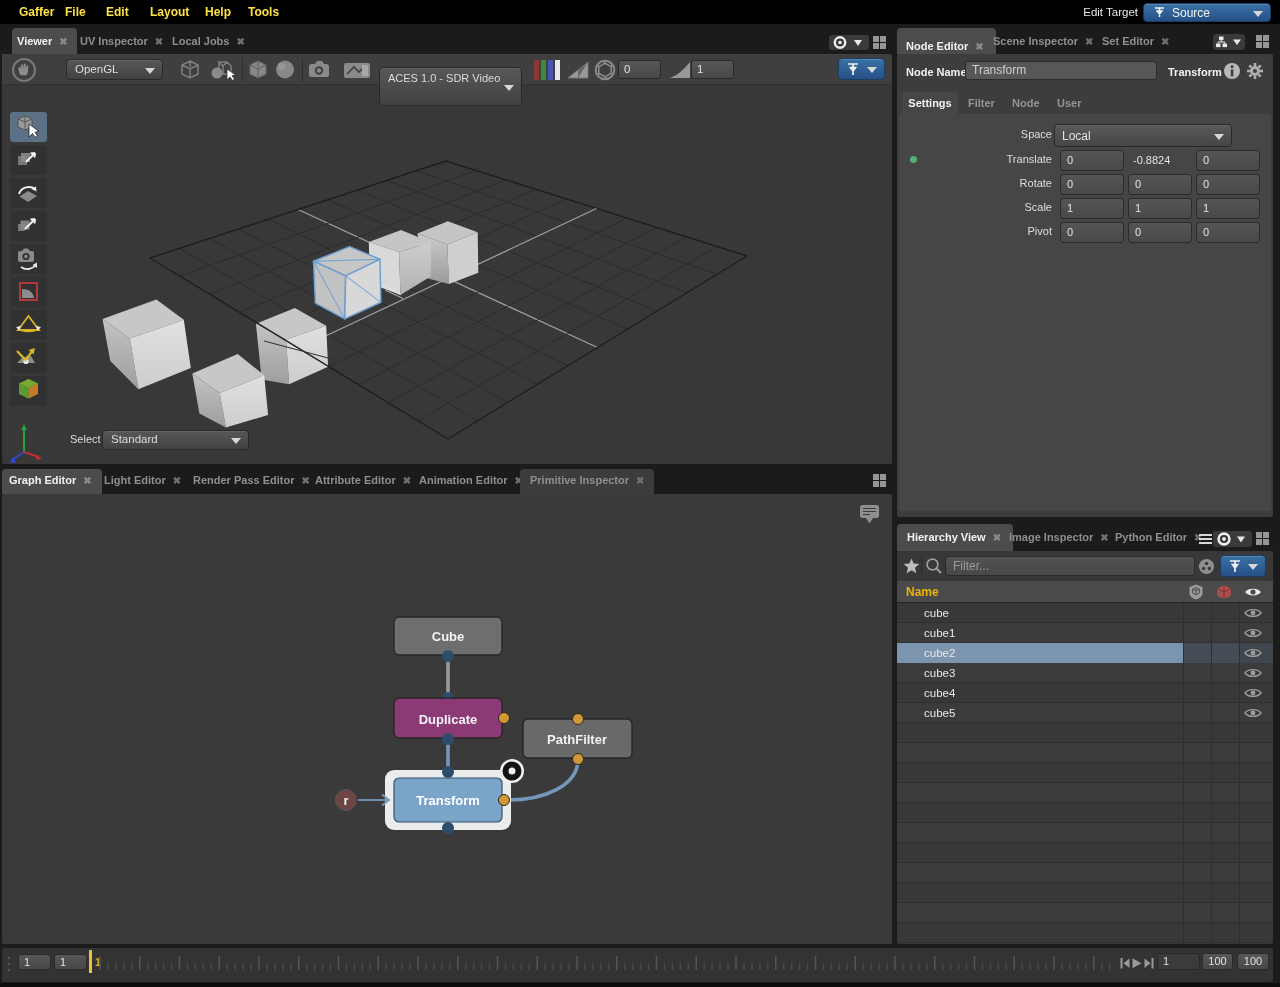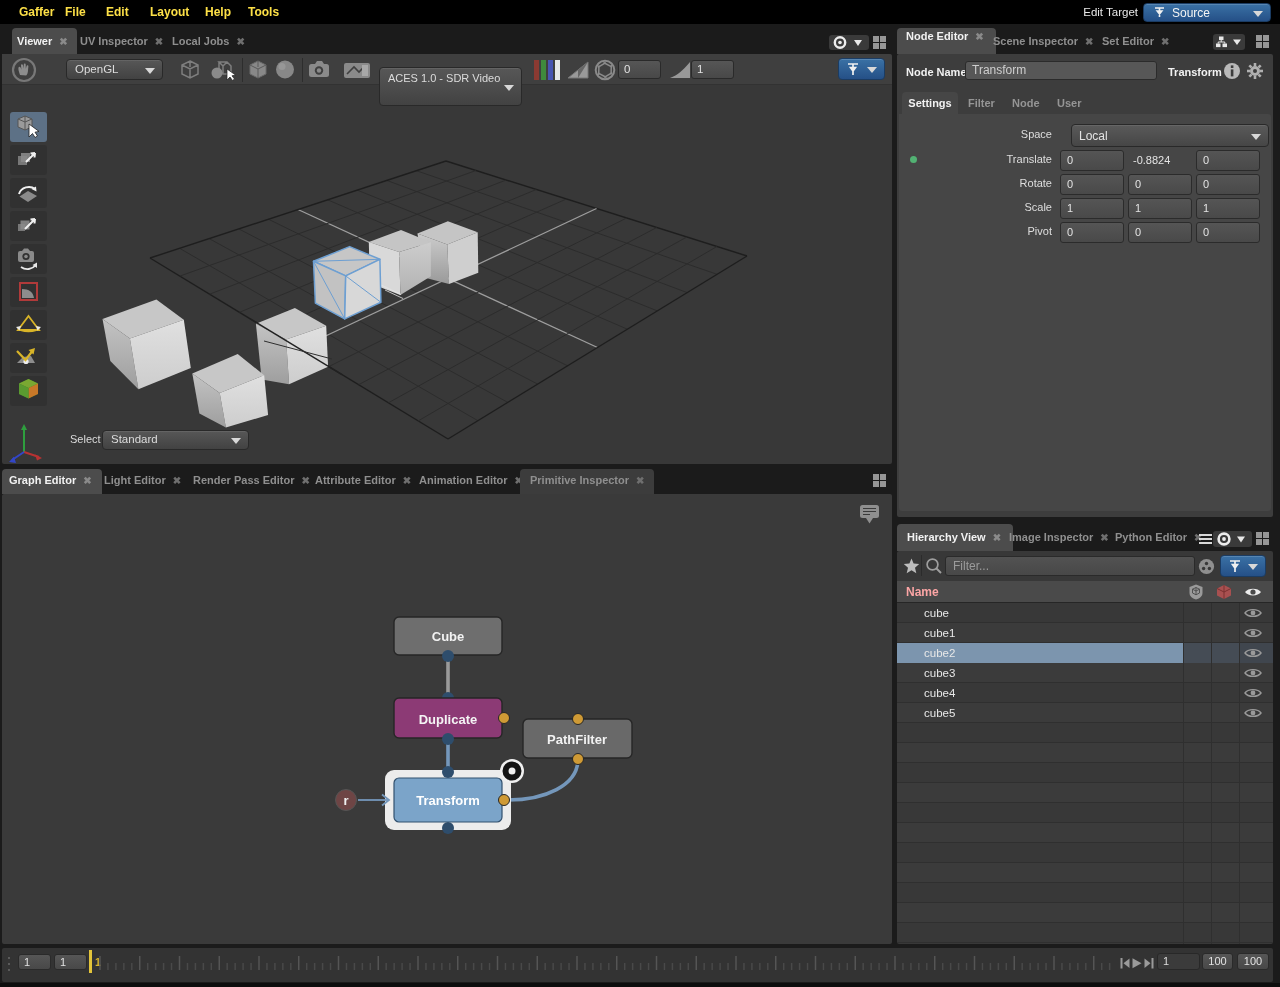--- a/index.html
+++ b/index.html
@@ -373,21 +373,21 @@
     <circle cx="510" cy="277" r="6.5" fill="none" stroke="#141414" stroke-width="6"></circle>
 
     <line x1="356" y1="306" x2="386" y2="306" stroke="#7497bb" stroke-width="1.8"></line>
     <path d="M380 300.5 L387 306 L380 311.5" stroke="#7497bb" stroke-width="1.8" fill="none"></path>
     <circle cx="344" cy="306" r="10.5" fill="#6e4545" stroke="#555" stroke-width="1"></circle>
     <text x="344" y="311" text-anchor="middle" font-size="13" font-weight="bold" fill="#f0f0f0" font-family="Liberation Sans, sans-serif">r</text>
   </svg>
 </div>
 
 <div id="ne-tabs" class="tabstrip" style="left:897px; top:28px; width:376px; height:26px;">
-  <div class="tab active" style="left:0px; padding:2px 12px 0 9px;">Node Editor<span class="x">✖</span></div>
+  <div class="tab active" style="left:0px; padding:12px 12px 0 9px;">Node Editor<span class="x">✖</span></div>
   <div class="tab" style="left:84px; padding:7px 12px 0 12px;">Scene Inspector<span class="x">✖</span></div>
   <div class="tab" style="left:193px; padding:7px 12px 0 12px;">Set Editor<span class="x">✖</span></div>
   <div class="abs" style="left:316px; top:6px; width:32px; height:16px; background:#3a3a3a; border-radius:3px;">
     <svg width="32" height="16" viewBox="0 0 32 16">
       <rect x="6" y="2.5" width="4.5" height="3.6" fill="#e8e8e8"></rect>
       <rect x="3" y="9.5" width="4.5" height="3.6" fill="#e8e8e8"></rect>
       <rect x="9.5" y="9.5" width="4.5" height="3.6" fill="#e8e8e8"></rect>
       <path d="M8.2 6 V8 M5.2 9.6 V8 H11.8 V9.6" stroke="#e8e8e8" stroke-width="1" fill="none"></path>
       <path d="M20 5.5 L28 5.5 L24 11 Z" fill="#e8e8e8"></path>
     </svg>
@@ -424,21 +424,21 @@
       </g>
     <circle cx="9" cy="9" r="2" fill="#3d3d3d"></circle>
   </svg>
 
   <div class="abs" style="left:5px; top:38px; width:56px; height:22px; background:#464646; border-radius:4px 4px 0 0; text-align:center; line-height:22px; font-size:11px; font-weight:bold; color:#f2f2f2;">Settings</div>
   <span class="abs" style="left:71px; top:43px; font-size:11px; font-weight:bold; color:#959595;">Filter</span>
   <span class="abs" style="left:115px; top:43px; font-size:11px; font-weight:bold; color:#959595;">Node</span>
   <span class="abs" style="left:160px; top:43px; font-size:11px; font-weight:bold; color:#959595;">User</span>
   <div class="abs" style="left:2px; top:60px; width:372px; height:397px; background:#464646; border-radius:0 3px 3px 3px;">
     <span class="rowlabel" style="left:0; top:14px; width:153px;">Space</span>
-    <div class="dd" style="left:172px; top:10px; width:198px; height:23px; background:linear-gradient(#5a5a5a,#464646);">
+    <div class="dd" style="left:155px; top:10px; width:178px; height:23px; background:linear-gradient(#5a5a5a,#464646);">
         <span style="position:absolute;left:7px;top:4px; color:#e3e3e3; font-size:12px;">Local</span>
         <div class="arr"></div>
       </div>
     <div class="abs" style="left:11px; top:42px; width:7px; height:7px; border-radius:50%; background:#52b273;"></div>
     <span class="rowlabel" style="left:0; top:39px; width:153px;">Translate</span>
     <div class="nfield" style="left:161px; top:36px;">0</div>
     <span class="abs" style="left:234px; top:40px; color:#e3e3e3; font-size:11px;">-0.8824</span>
     <div class="nfield" style="left:297px; top:36px;">0</div>
     <span class="rowlabel" style="left:0; top:63px; width:153px;">Rotate</span>
     <div class="nfield" style="left:161px; top:60px;">0</div>
@@ -493,21 +493,21 @@
       <circle cx="11.4" cy="10.5" r="1.7" fill="#383838"></circle>
   </svg>
   <div class="bluedd" style="left:323px; top:4px; width:46px; height:22px;">
     <svg width="14" height="15" style="position:absolute;left:7px;top:3px;" viewBox="0 0 14 15">
       <path d="M2 2 H12 M7 2 V13 M4.5 5.5 L9.5 5.5 L7 9 Z" stroke="#f0f0f0" stroke-width="1.7" fill="#f0f0f0"></path>
     </svg>
     <div class="arr"></div>
   </div>
 
   <div class="abs" style="left:0; top:30px; width:376px; height:22px; background:#4a4a4a; border-bottom:1px solid #262626;">
-    <span style="position:absolute; left:9px; top:4px; font-size:12px; font-weight:bold; color:#fca5a5;">Name</span>
+    <span style="position:absolute; left:9px; top:4px; font-size:12px; font-weight:bold; color:#eab308;">Name</span>
     <svg style="position:absolute; left:291px; top:3px;" width="16" height="16" viewBox="0 0 16 16">
       <path d="M8 0.5 L14.5 3 V9 C14.5 12 12 14.5 8 15.5 C4 14.5 1.5 12 1.5 9 V3 Z" fill="#9a9a9a"></path>
       <path d="M8 3.5 L11.5 5.2 V9 L8 10.8 L4.5 9 V5.2 Z M8 3.5 V7 M4.5 5.2 L8 7 L11.5 5.2 M8 7 V10.8" stroke="#4a4a4a" stroke-width="0.9" fill="none"></path>
     </svg>
     <svg style="position:absolute; left:319px; top:3px;" width="16" height="16" viewBox="0 0 16 16">
       <path d="M8 1 L15 4.5 V11.5 L8 15 L1 11.5 V4.5 Z" fill="#a85050"></path>
       <path d="M8 1 V8 M1 4.5 L8 8 L15 4.5 M8 8 V15" stroke="#7a3030" stroke-width="1" fill="none"></path>
     </svg>
     <svg style="position:absolute; left:347px; top:5px;" width="18" height="12" viewBox="0 0 18 12">
       <path d="M1 6 C4 1.5 14 1.5 17 6 C14 10.5 4 10.5 1 6 Z" fill="#ececec"></path>

